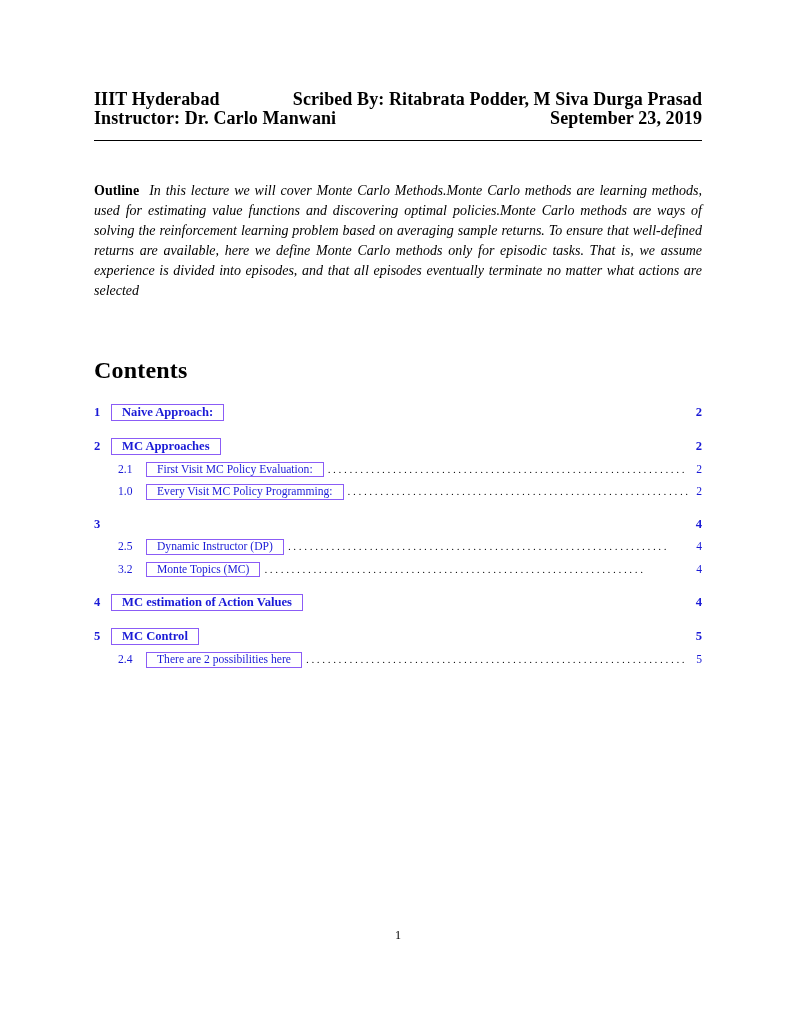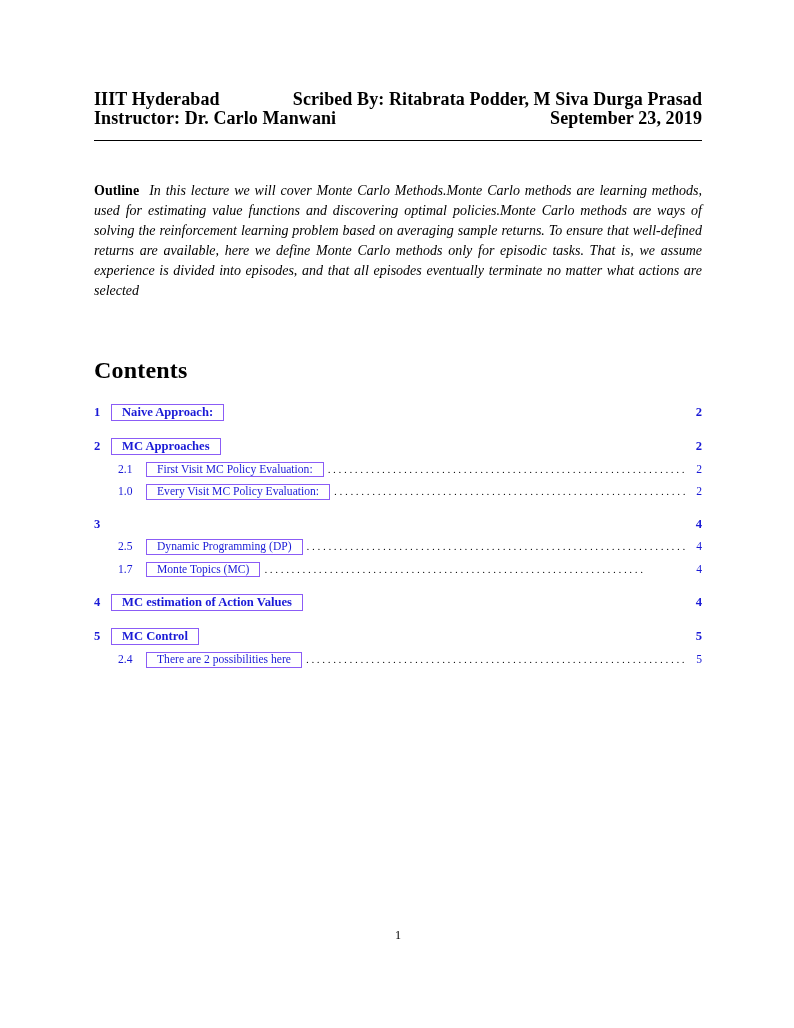--- a/index.html
+++ b/index.html
@@ -174,40 +174,40 @@
 
       <a class="toc-entry level2" href="#">
         <span class="toc-num">2.1</span>
         <span class="toc-text">First Visit MC Policy Evaluation:</span>
         <span class="toc-dots">......................................................................</span>
         <span class="toc-page">2</span>
       </a>
 
       <a class="toc-entry level2" href="#">
         <span class="toc-num">1.0</span>
-        <span class="toc-text">Every Visit MC Policy Evaluation:</span>
+        <span class="toc-text">Every Visit MC Policy Programming:</span>
         <span class="toc-dots">......................................................................</span>
         <span class="toc-page">2</span>
       </a>
 
       <a class="toc-entry level1" href="#">
         <span class="toc-num">3</span>
         <span class="toc-dots">......................................................................</span>
         <span class="toc-page">4</span>
       </a>
 
       <a class="toc-entry level2" href="#">
         <span class="toc-num">2.5</span>
-        <span class="toc-text">Dynamic Programming (DP)</span>
-        <span class="toc-dots">......................................................................</span>
-        <span class="toc-page">4</span>
-      </a>
-
-      <a class="toc-entry level2" href="#">
-        <span class="toc-num">1.7</span>
+        <span class="toc-text">Dynamic Instructor (DP)</span>
+        <span class="toc-dots">......................................................................</span>
+        <span class="toc-page">4</span>
+      </a>
+
+      <a class="toc-entry level2" href="#">
+        <span class="toc-num">3.2</span>
         <span class="toc-text">Monte Topics (MC)</span>
         <span class="toc-dots">......................................................................</span>
         <span class="toc-page">4</span>
       </a>
 
       <a class="toc-entry level1" href="#">
         <span class="toc-num">4</span>
         <span class="toc-text">MC estimation of Action Values</span>
         <span class="toc-dots">......................................................................</span>
         <span class="toc-page">4</span>

